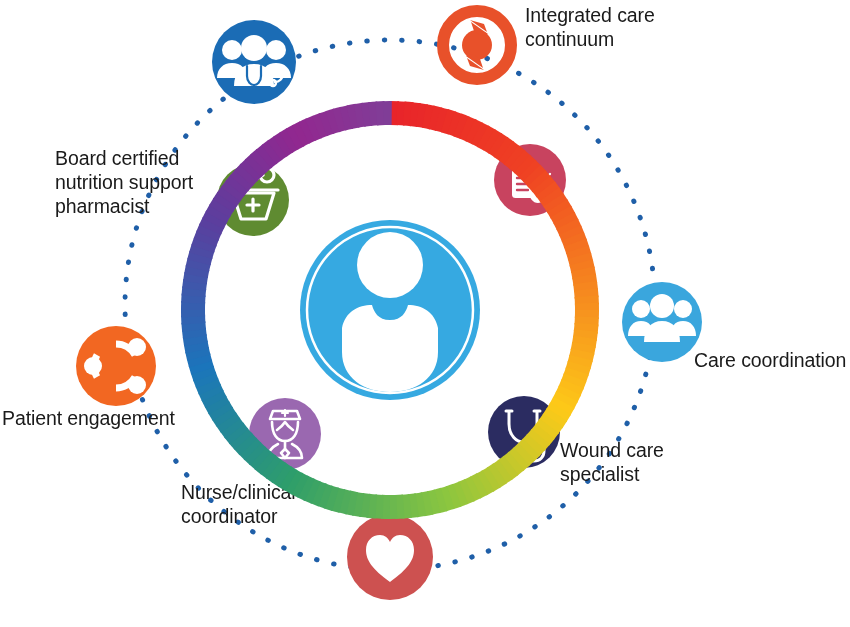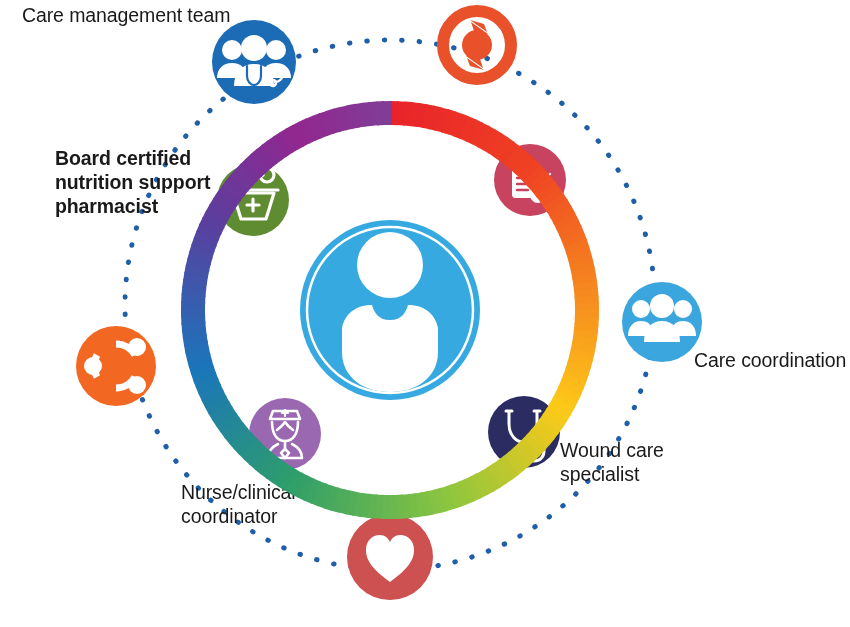--- a/index.html
+++ b/index.html
@@ -392,31 +392,33 @@
         <path d="M 97 377 A 22 22 0 0 1 97 355"></path>
       </g>
       <g fill="#ffffff">
         <circle cx="137" cy="347" r="9"></circle>
         <circle cx="137" cy="385" r="9"></circle>
         <circle cx="93" cy="366" r="9"></circle>
       </g>
     </g>
   </svg>
 
-  <div class="label" style="left:22px; top:3px;">Care management team</div>
-
-
-  <div class="label" style="left:55px; top:146px;font-weight:bold;">Board certified
+
+  <div class="label" style="left:525px; top:3px;">Integrated care
+continuum</div>
+
+  <div class="label" style="left:55px; top:146px;">Board certified
 nutrition support
 pharmacist</div>
 
 
   <div class="label" style="left:560px; top:438px;">Wound care
 specialist</div>
 
   <div class="label" style="left:694px; top:348px;">Care coordination</div>
 
+  <div class="label" style="left:2px; top:406px;">Patient engagement</div>
 
   <div class="label" style="left:181px; top:480px;">Nurse/clinical
 coordinator</div>
 
 
 </div>
 
 </body></html>

